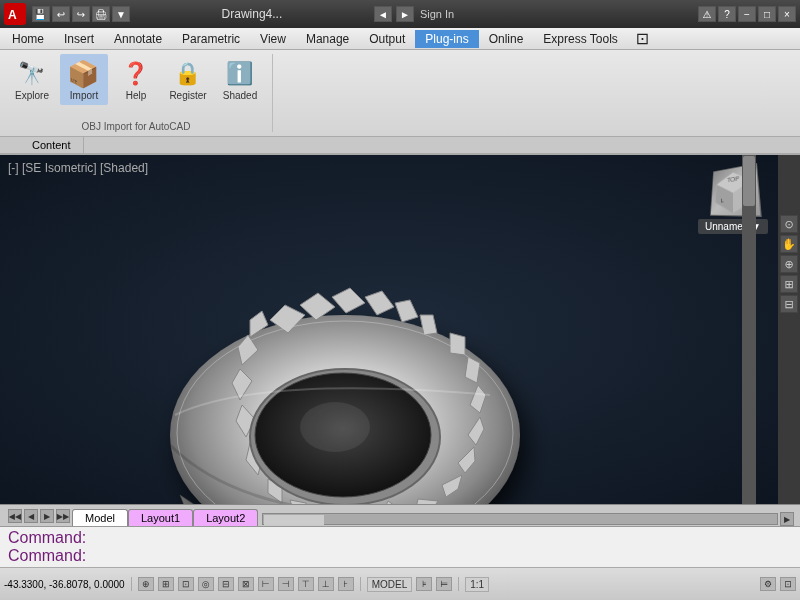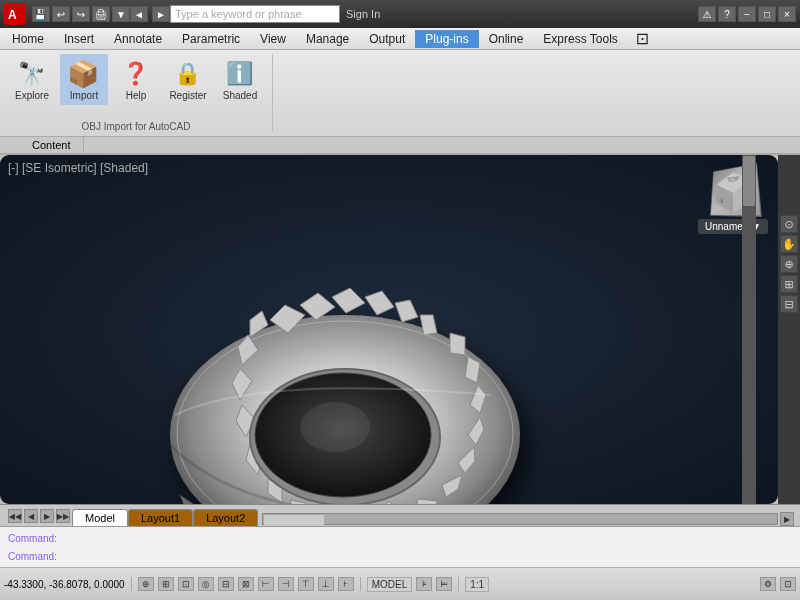--- a/index.html
+++ b/index.html
@@ -39,21 +39,20 @@
     .ribbon-btn { display: flex; flex-direction: column; align-items: center; width: 48px; cursor: pointer; padding: 4px 2px; border-radius: 2px; }
     .ribbon-btn.active { background: #b0c8e8; }
     .ribbon-icon { width: 32px; height: 32px; display: flex; align-items: center; justify-content: center; font-size: 22px; }
     .ribbon-label { font-size: 10px; text-align: center; color: #333; }
     .ribbon-group-label { font-size: 10px; color: #555; margin-top: 16px; }
     #viewport {
       flex: 1;
       background: radial-gradient(ellipse at center, #1e2a3a 0%, #0d1520 100%);
       position: relative;
       overflow: hidden;
-      border-radius: 9px;
     }
     #viewport-label {
       position: absolute; top: 6px; left: 8px;
       color: #aaa; font-size: 12px; z-index: 10;
     }
 
     
     #gear-svg { position: absolute; top: 30px; left: 50px; width: 560px; height: 430px; }
 
     
@@ -83,34 +82,34 @@
     }
     .rt-btn { width: 18px; height: 18px; background: #555; border: 1px solid #444; color: #ccc; font-size: 11px; display: flex; align-items: center; justify-content: center; cursor: pointer; }
 
     
     #tab-bar {
       height: 22px; background: #c8c8c8;
       display: flex; align-items: flex-end;
       border-top: 1px solid #888; padding-left: 8px;
     }
     .tab-nav-btn { width: 14px; height: 14px; background: #aaa; border: 1px solid #888; font-size: 8px; color: #333; display: flex; align-items: center; justify-content: center; cursor: pointer; margin-bottom: 3px; margin-right: 2px; }
-    .tab { padding: 2px 12px; background: #a16207; border: 1px solid #888; border-bottom: none; font-size: 11px; cursor: pointer; border-radius: 3px 3px 0 0; }
+    .tab { padding: 2px 12px; background: #f0abfc; border: 1px solid #888; border-bottom: none; font-size: 11px; cursor: pointer; border-radius: 3px 3px 0 0; }
     .tab.active { background: white; }
 
     
     #h-scroll { flex: 1; display: flex; align-items: center; padding: 0 4px; }
     #h-scroll-track { flex: 1; height: 12px; background: #aaa; border: 1px solid #888; }
     #h-scroll-thumb { width: 60px; height: 10px; background: #ccc; margin: 1px; cursor: pointer; }
 
     
     #command-area {
       background: #f0f0f0; border-top: 1px solid #999;
       padding: 2px 8px;
     }
-    .command-line { font-size: 10px; color: #8b5cf6; height: 18px; display: flex; align-items: center; }
+    .command-line { font-size: 16px; color: #701a75; height: 18px; display: flex; align-items: center; }
 
     
     #status-bar {
       height: 32px; background: linear-gradient(to bottom, #dcdcdc, #c8c8c8);
       border-top: 1px solid #aaa;
       display: flex; align-items: center;
       padding: 16px 4px; gap: 4px; font-size: 10px; color: #333;
     }
     .status-btn { padding: 1px 4px; background: #d0d0d0; border: 1px solid #aaa; font-size: 10px; cursor: pointer; }
     .status-sep { width: 1px; height: 14px; background: #aaa; margin: 0 2px; }
@@ -132,26 +131,24 @@
           <text x="1" y="13" font-size="12" fill="white" font-weight="bold">A</text>
         </svg>
     </div>
     <div id="title-bar-left">
       <div class="title-btn">💾</div>
       <div class="title-btn">↩</div>
       <div class="title-btn">↪</div>
       <div class="title-btn">🖨</div>
       <div class="title-btn">▼</div>
     </div>
+    <div id="drawing-title">Drawing4...</div>
     <div style="display:flex;align-items:center;gap:4px;">
       <div class="title-btn">◄</div>
       <div class="title-btn">►</div>
-    </div>
-    <div id="search-box">
-      <span style="color:#aaa;font-size:11px;">Type a keyword or phrase</span>
     </div>
     <div style="display:flex;align-items:center;gap:6px;margin-left:6px;">
       <span style="color:#ccc;font-size:11px;cursor:pointer;">Sign In</span>
     </div>
     <div style="flex:1;"></div>
     <div style="display:flex;align-items:center;gap:2px;">
       <div class="title-btn">⚠</div>
       <div class="title-btn">?</div>
       <div class="title-btn">−</div>
       <div class="title-btn">□</div>

